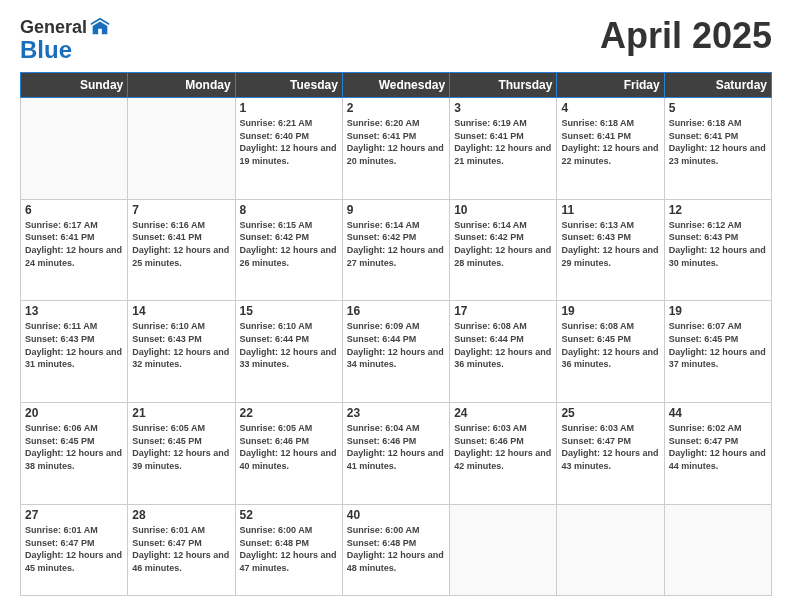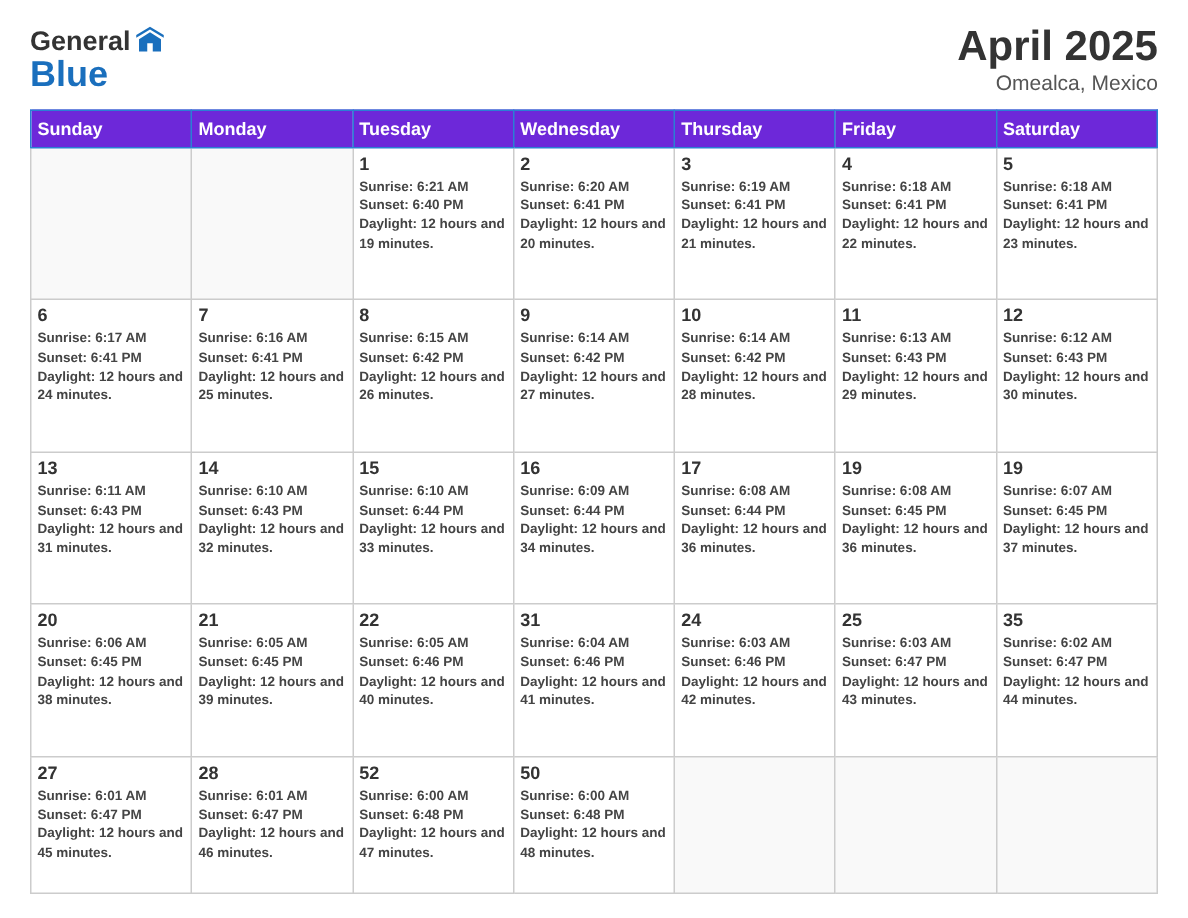--- a/index.html
+++ b/index.html
@@ -45,44 +45,44 @@
     }
     .logo-icon {
       width: 22px;
       height: 22px;
       margin-left: 2px;
     }
     .title-section {
       text-align: right;
     }
     .month-title {
-      font-size: 28px;
+      font-size: 36px;
       font-weight: bold;
       color: #333;
       line-height: 1.1;
     }
     .subtitle {
       font-size: 14px;
       color: #555;
     }
     .calendar {
       flex: 1;
       border: 1px solid #ccc;
       border-collapse: collapse;
       width: 100%;
       table-layout: fixed;
     }
     .calendar th {
-      background-color: #6d28d9;
+      background-color: #404040;
       color: white;
       font-size: 12px;
       font-weight: bold;
       padding: 5px 4px;
       border: 1px solid #2a7fd4;
-      text-align: left;
+      text-align: right;
     }
     .calendar td {
       border: 1px solid #ccc;
       vertical-align: top;
       padding: 3px 4px;
       font-size: 9.5px;
       color: #333;
       height: 82px;
     }
     .calendar td.empty {
@@ -116,21 +116,20 @@
           <span class="logo-general">General</span>
           <svg class="logo-icon" viewBox="0 0 24 24" fill="#1a6fbd">
             <path d="M12 2 L22 8 L22 10 L12 4 L2 10 L2 8 Z M4 11 L4 20 L10 20 L10 14 L14 14 L14 20 L20 20 L20 11 L12 6 Z"></path>
           </svg>
         </div>
         <span class="logo-blue">Blue</span>
       </div>
     </div>
     <div class="title-section">
       <div class="month-title">April 2025</div>
-      <div class="subtitle">Omealca, Mexico</div>
     </div>
   </div>
 
   <table class="calendar">
     <thead>
       <tr>
         <th>Sunday</th>
         <th>Monday</th>
         <th>Tuesday</th>
         <th>Wednesday</th>
@@ -231,51 +230,51 @@
           </td>
           <td>
             <span class="day-num">21</span>
             <div class="day-info">Sunrise: 6:05 AM<br>Sunset: 6:45 PM<br>Daylight: 12 hours and 39 minutes.</div>
           </td>
           <td>
             <span class="day-num">22</span>
             <div class="day-info">Sunrise: 6:05 AM<br>Sunset: 6:46 PM<br>Daylight: 12 hours and 40 minutes.</div>
           </td>
           <td>
-            <span class="day-num">31</span>
+            <span class="day-num">23</span>
             <div class="day-info">Sunrise: 6:04 AM<br>Sunset: 6:46 PM<br>Daylight: 12 hours and 41 minutes.</div>
           </td>
           <td>
             <span class="day-num">24</span>
             <div class="day-info">Sunrise: 6:03 AM<br>Sunset: 6:46 PM<br>Daylight: 12 hours and 42 minutes.</div>
           </td>
           <td>
             <span class="day-num">25</span>
             <div class="day-info">Sunrise: 6:03 AM<br>Sunset: 6:47 PM<br>Daylight: 12 hours and 43 minutes.</div>
           </td>
           <td>
-            <span class="day-num">35</span>
+            <span class="day-num">44</span>
             <div class="day-info">Sunrise: 6:02 AM<br>Sunset: 6:47 PM<br>Daylight: 12 hours and 44 minutes.</div>
           </td>
         </tr>
         <tr class="last-row">
           <td>
             <span class="day-num">27</span>
             <div class="day-info">Sunrise: 6:01 AM<br>Sunset: 6:47 PM<br>Daylight: 12 hours and 45 minutes.</div>
           </td>
           <td>
             <span class="day-num">28</span>
             <div class="day-info">Sunrise: 6:01 AM<br>Sunset: 6:47 PM<br>Daylight: 12 hours and 46 minutes.</div>
           </td>
           <td>
             <span class="day-num">52</span>
             <div class="day-info">Sunrise: 6:00 AM<br>Sunset: 6:48 PM<br>Daylight: 12 hours and 47 minutes.</div>
           </td>
           <td>
-            <span class="day-num">50</span>
+            <span class="day-num">40</span>
             <div class="day-info">Sunrise: 6:00 AM<br>Sunset: 6:48 PM<br>Daylight: 12 hours and 48 minutes.</div>
           </td>
           <td class="empty"></td>
           <td class="empty"></td>
           <td class="empty"></td>
         </tr>
       </tbody>
   </table>
 </div>
 

